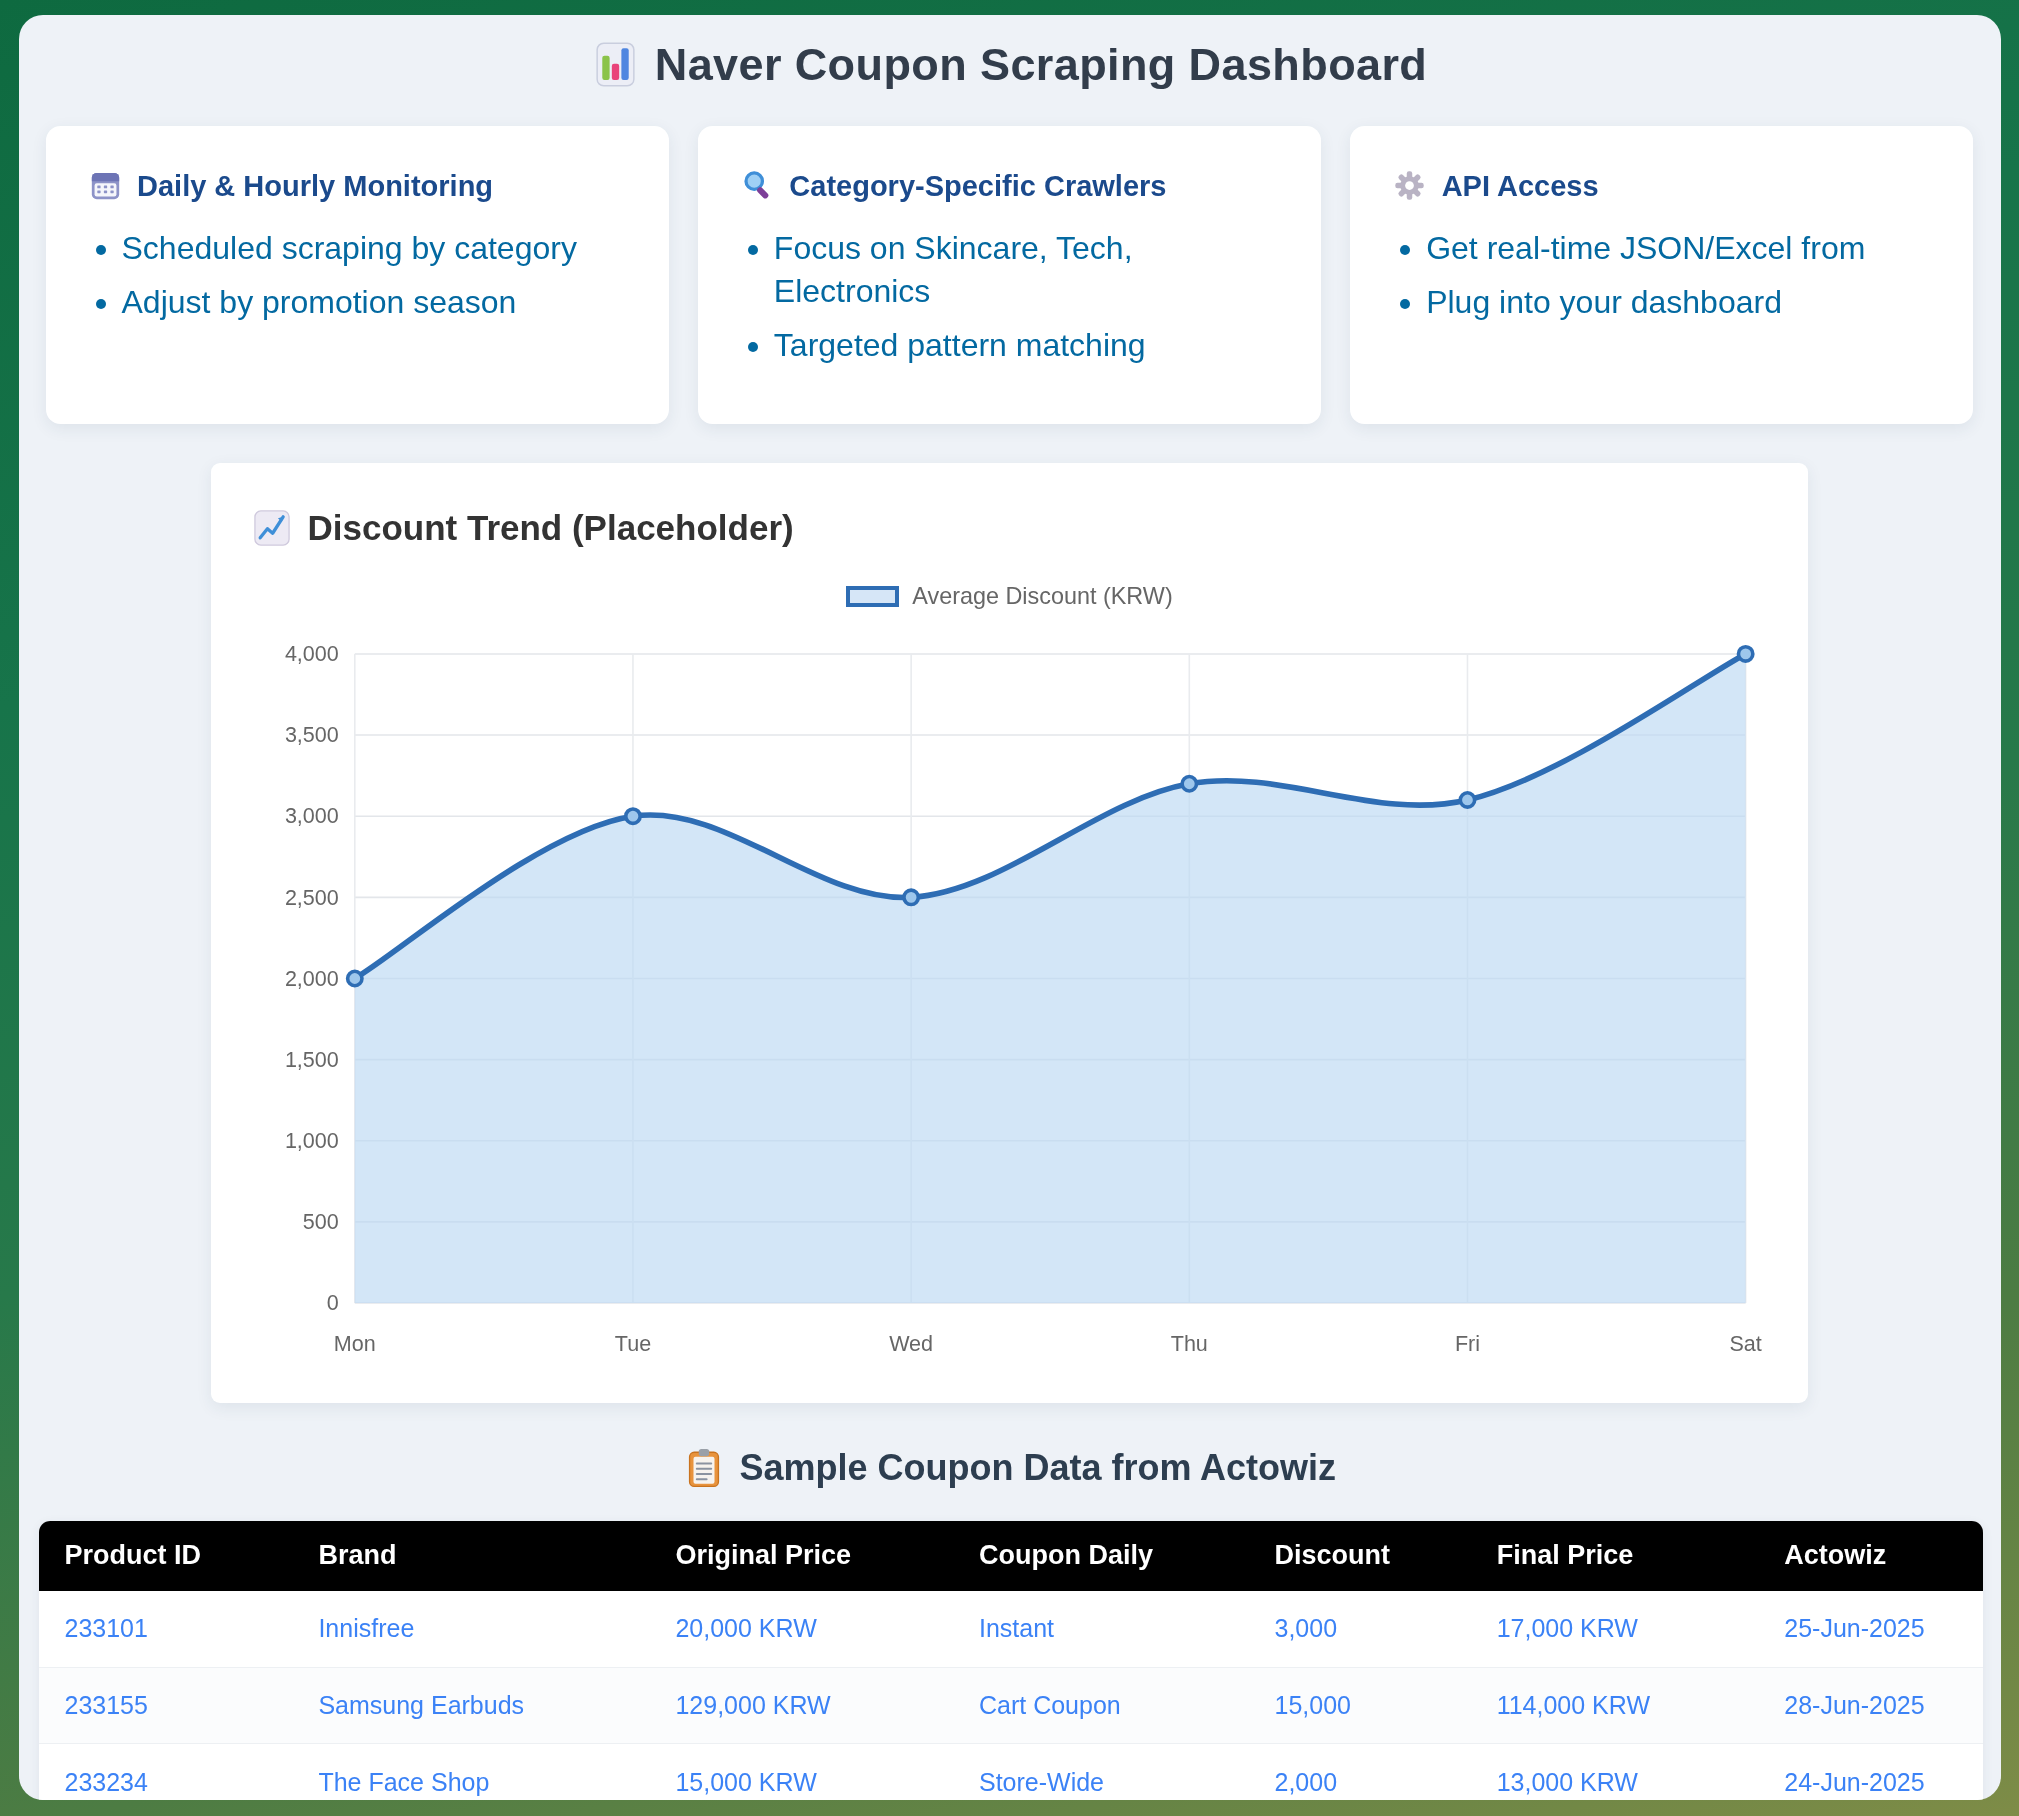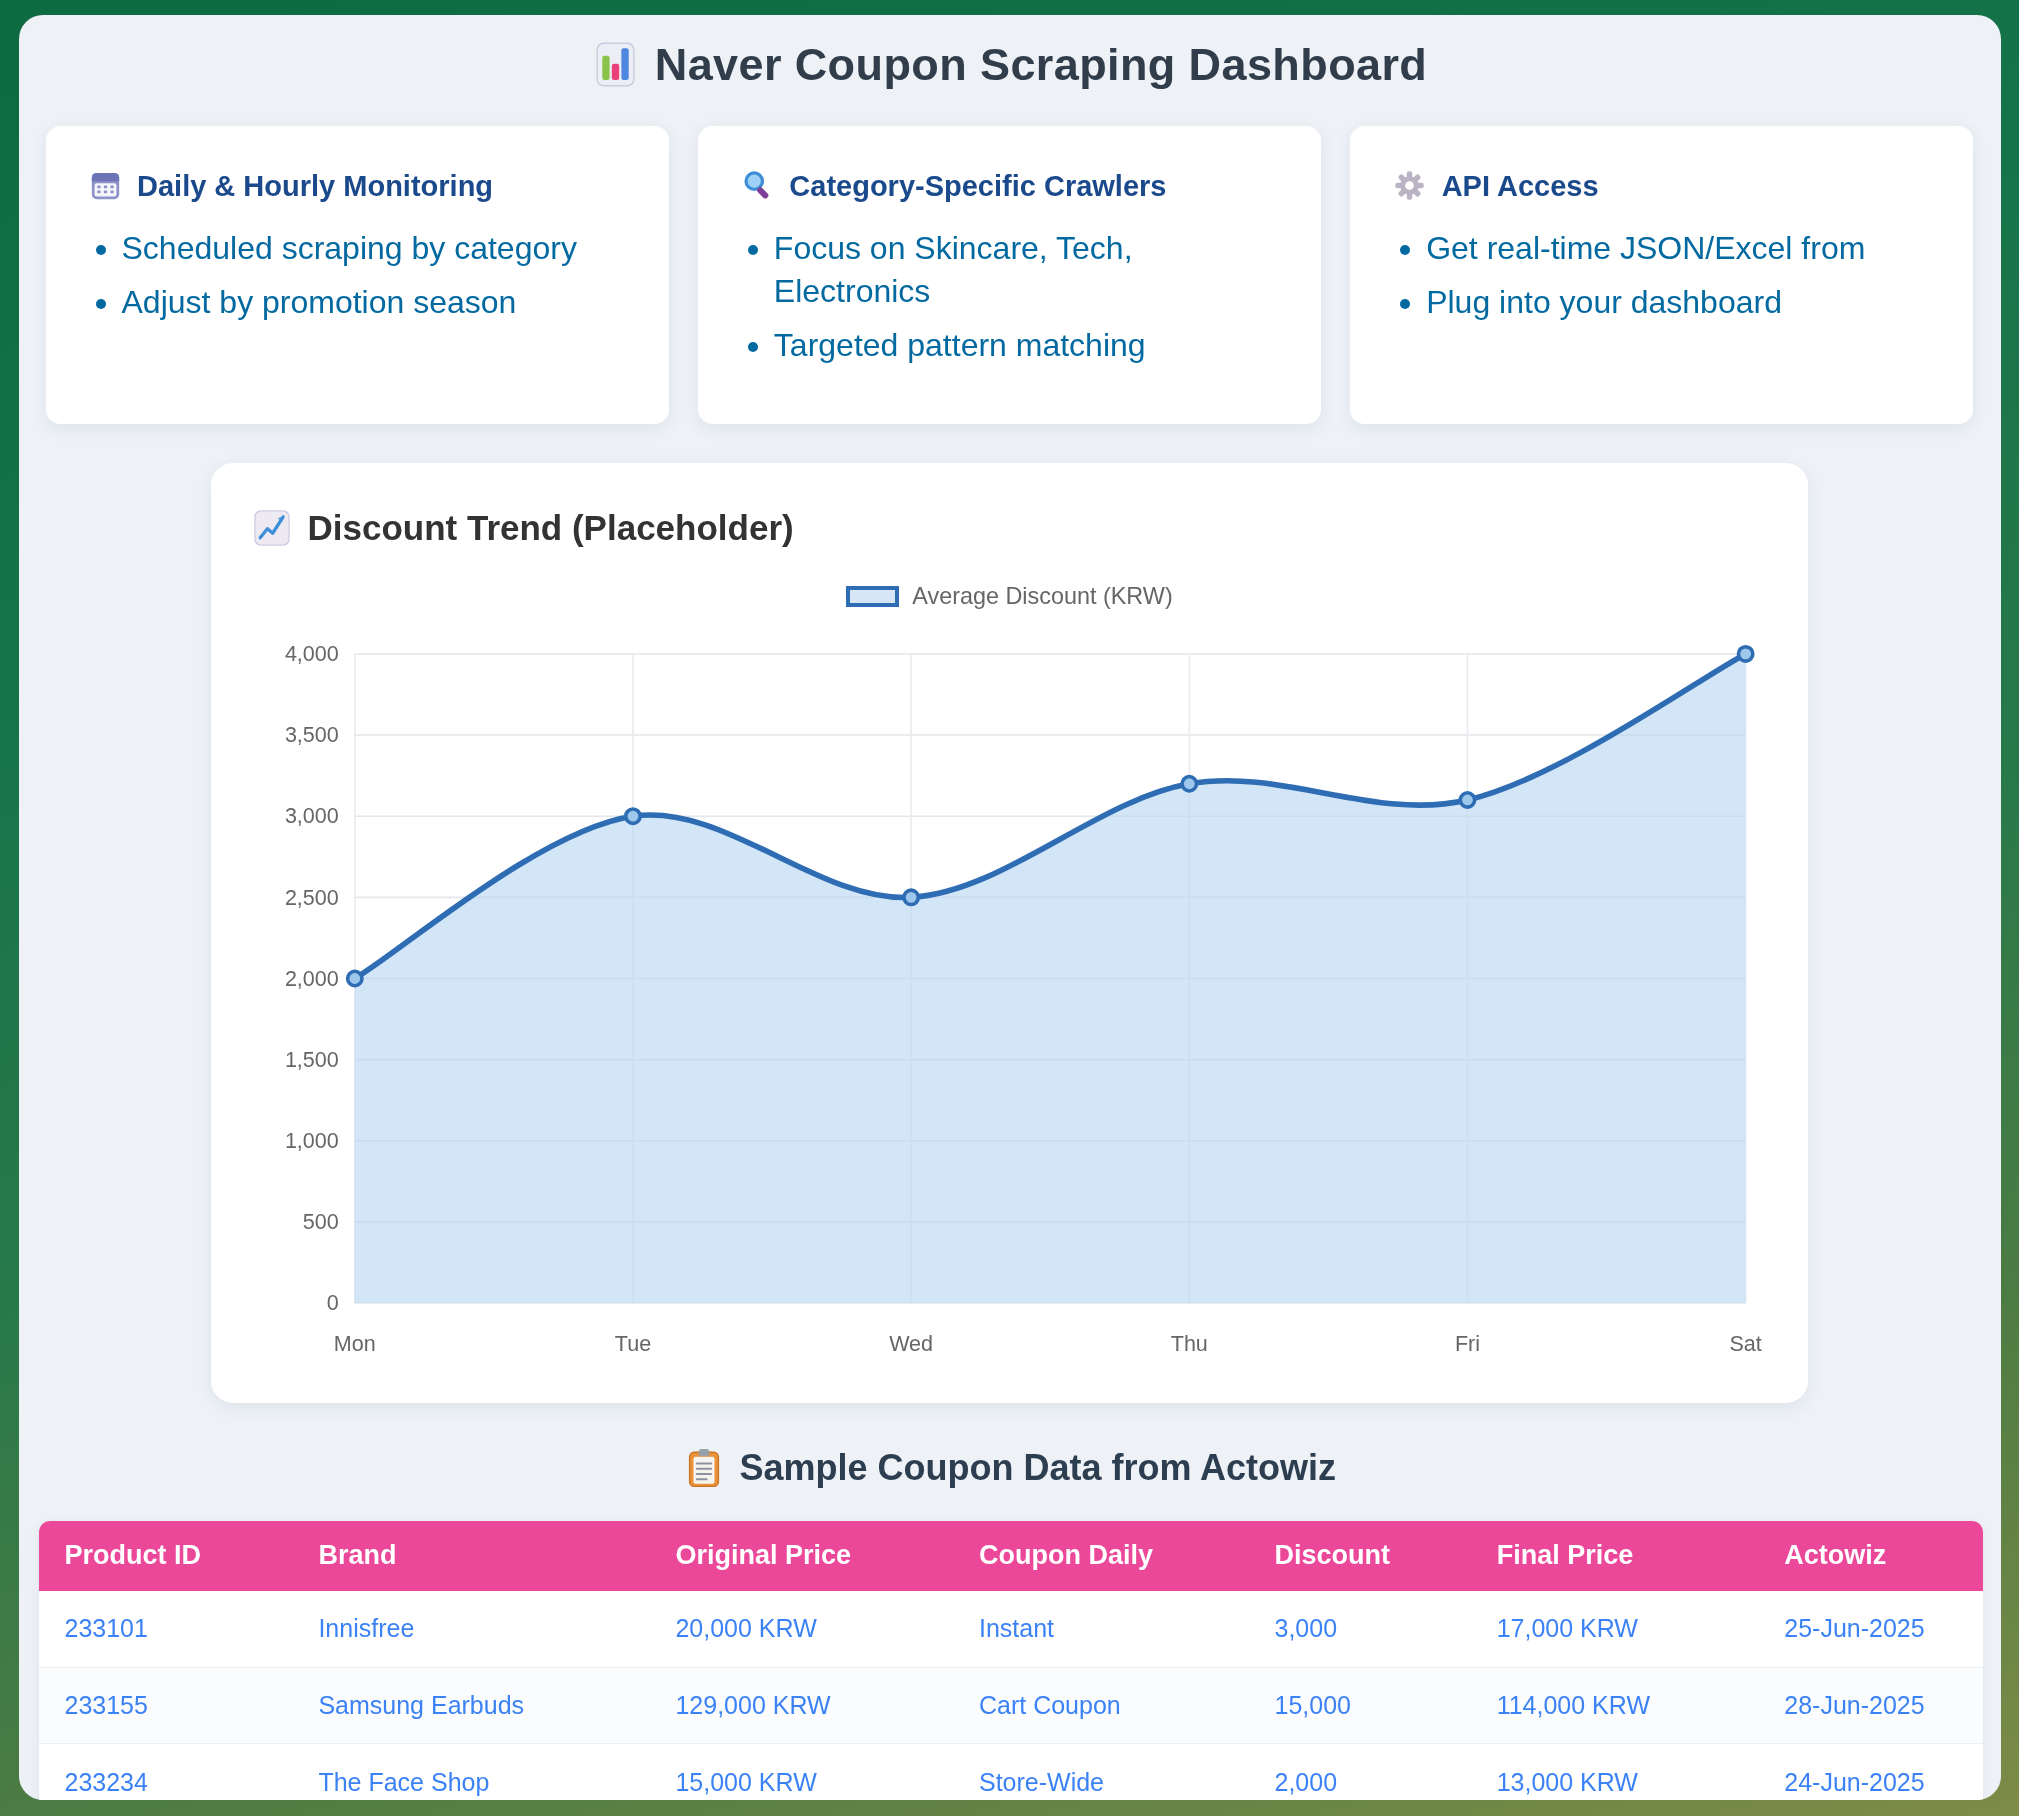--- a/index.html
+++ b/index.html
@@ -37,21 +37,21 @@
     flex:1 1 0;background:#fff;border-radius:14.5px;
     box-shadow:0 4.8px 16px rgba(40,60,90,.08);
     padding:42px 42px 45px 42px;box-sizing:border-box;
   }
   .card-head{display:flex;align-items:flex-end;gap:14.5px;}
   .card-title{font-size:29px;font-weight:bold;color:#1b4a8c;}
   .card-list{margin:24px 0 0 0;padding-left:34px;}
   .card-list li{font-size:32px;color:#0369a1;margin:11.3px 0;line-height:1.35;}
   
   .chart-card{
-    width:1597px;margin:39px auto 0 auto;background:#fff;border-radius:22px;
+    width:1597px;margin:39px auto 0 auto;background:#fff;border-radius:9px;
     box-shadow:0 4.8px 16px rgba(40,60,90,.08);
     padding:44px 40px 24px 40px;box-sizing:border-box;
   }
   .chart-card h3{
     margin:0;display:flex;align-items:center;gap:14.5px;
     font-size:35px;font-weight:bold;color:#333;
   }
   .legend{
     margin-top:34px;display:flex;align-items:center;justify-content:center;gap:13px;
     cursor:pointer;
@@ -65,21 +65,21 @@
   .table-title{
     margin:44px 0 0 0;display:flex;align-items:center;justify-content:center;gap:14.5px;
     font-size:36px;font-weight:bold;color:#2d3e50;
   }
   .tbl-wrap{
     margin:32px 18px 0 20px;border-radius:11.3px;overflow:hidden;
     box-shadow:0 3.2px 11.3px rgba(40,60,90,.07);
   }
   table{width:100%;border-collapse:collapse;background:#fff;}
   thead th{
-    background:#ec4899;color:#fff;font-size:27px;font-weight:bold;text-align:left;
+    background:#000000;color:#fff;font-size:27px;font-weight:bold;text-align:left;
     padding:19.3px 8px 19.3px 26px;
   }
   tbody td{
     font-size:25px;color:#3b82f6;text-align:left;
     padding:23.4px 8px 23.4px 26px;border-top:1.6px solid #edf0f3;
   }
   tbody tr:first-child td{border-top:none;}
   tbody tr:nth-child(even){background:#fbfcfd;}
   col.c0{width:12.8%}col.c1{width:18.0%}col.c2{width:15.3%}col.c3{width:14.9%}
   col.c4{width:11.2%}col.c5{width:14.5%}col.c6{width:11.3%}

